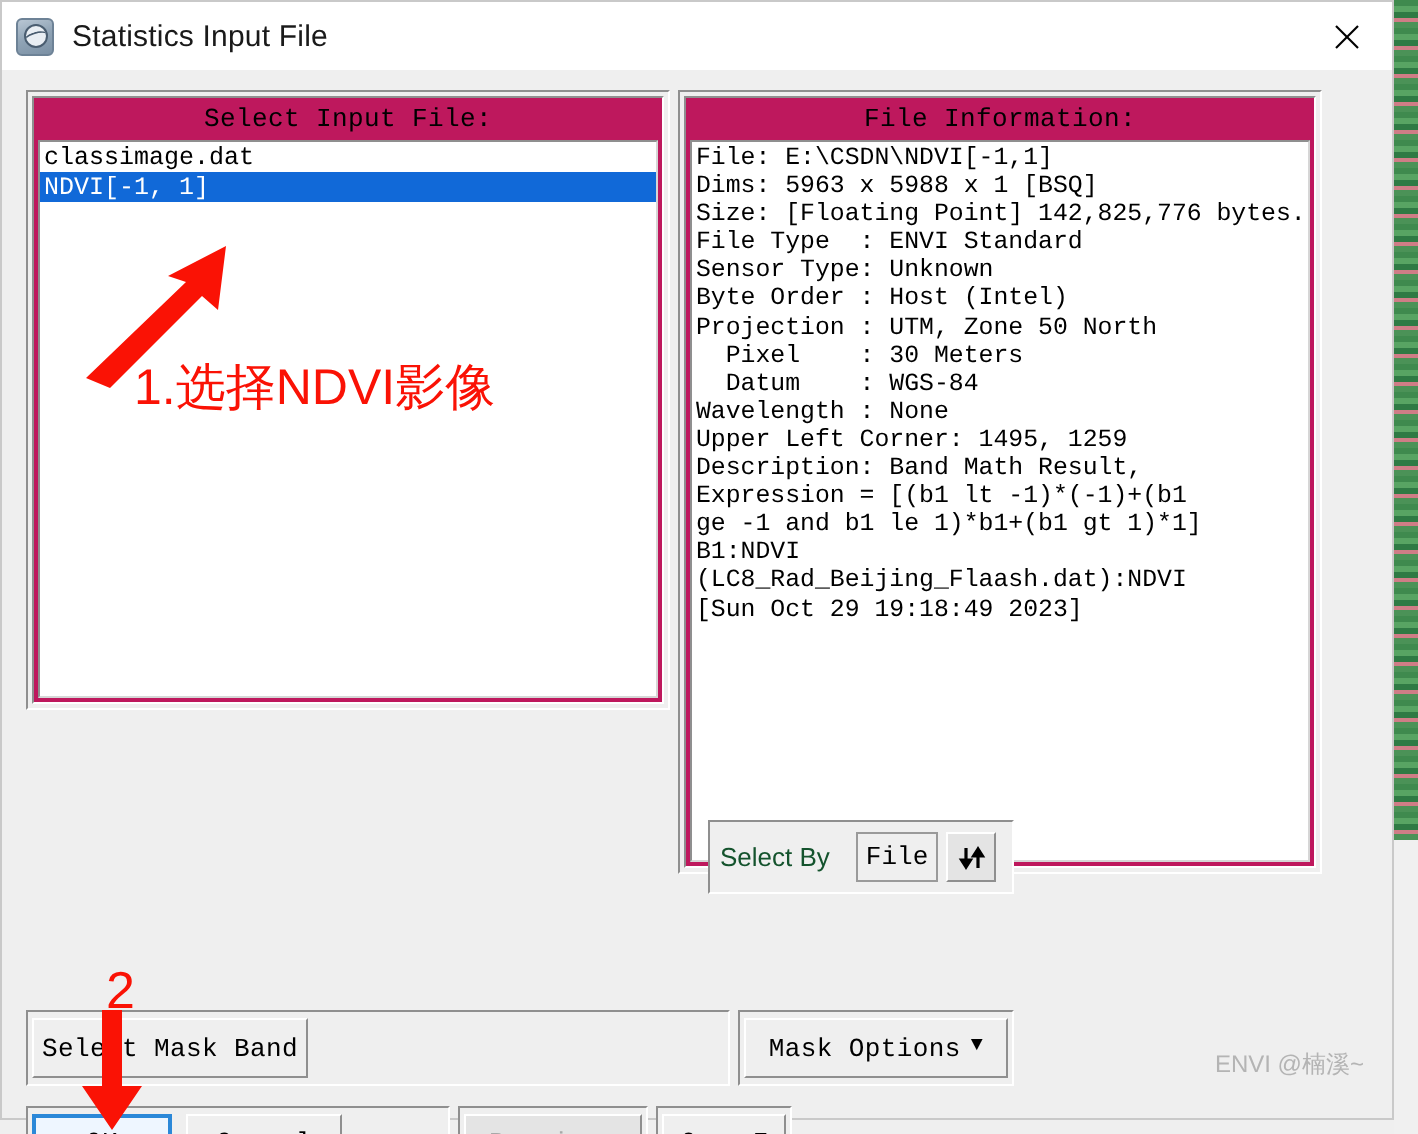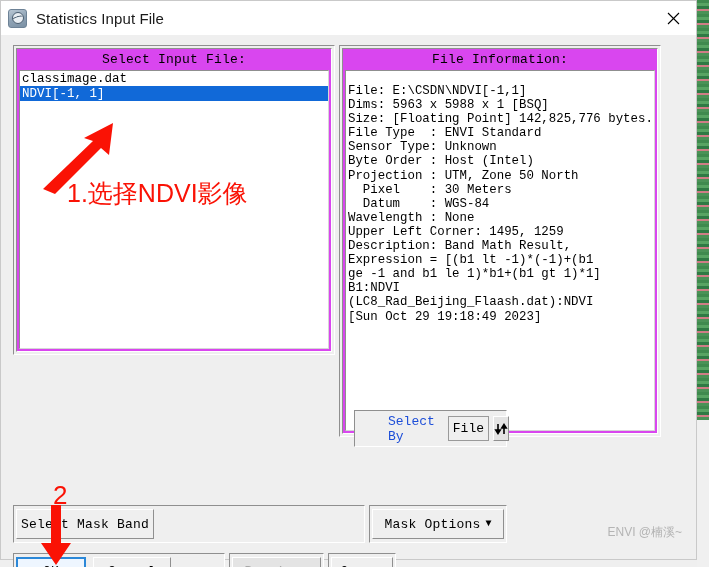--- a/index.html
+++ b/index.html
@@ -132,21 +132,21 @@
     padding: 2px;
   }
   .inner-frame {
     width: 100%;
     height: 100%;
     box-sizing: border-box;
     border-top: 1px solid #8f8f8f;
     border-left: 1px solid #8f8f8f;
     border-right: 1px solid #ffffff;
     border-bottom: 1px solid #ffffff;
-    background: #d946ef;
+    background: #be185d;
     display: flex;
     flex-direction: column;
   }
   .panel-title {
     text-align: center;
     font-family: "Liberation Mono", monospace;
     font-size: 13px;
     color: #000;
     padding: 3px 0 3px 0;
     letter-spacing: 0.2px;
@@ -181,21 +181,21 @@
     border-top: 1px solid #8f8f8f;
     border-left: 1px solid #8f8f8f;
     border-right: 1px solid #d6d6d6;
     border-bottom: 1px solid #d6d6d6;
     margin: 0 2px 2px 2px;
     overflow: hidden;
     font-family: "Liberation Mono", monospace;
     font-size: 12.4px;
     line-height: 14.1px;
     color: #000;
-    padding: 13px 2px;
+    padding: 1px 2px;
     box-sizing: border-box;
   }
   .info-line { white-space: pre; }
 
   
   .btn {
     font-family: "Liberation Mono", monospace;
     font-size: 13px;
     color: #000;
     background: #efefef;
@@ -237,25 +237,24 @@
     border-top: 1px solid #8f8f8f;
     border-left: 1px solid #8f8f8f;
     border-right: 1px solid #ffffff;
     border-bottom: 1px solid #ffffff;
     box-sizing: border-box;
     display: flex;
     align-items: center;
     padding: 0 5px;
   }
   #select-by-label {
-    font-family: Liberation Mono, monospace;
+    font-family: Liberation Sans, sans-serif;
     font-size: 13px;
-    color: #1d4ed8;
+    color: #14532d;
     margin-right: 1px;
-    margin-left: 28px;
   }
   #select-by-value {
     font-family: "Liberation Mono", monospace;
     font-size: 13px;
     color: #000;
     background: #efefef;
     border: 1px solid #9a9a9a;
     padding: 2px 4px 3px 4px;
     box-sizing: border-box;
     height: 25px;

